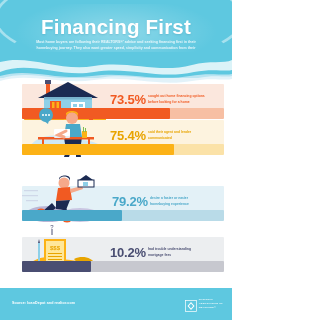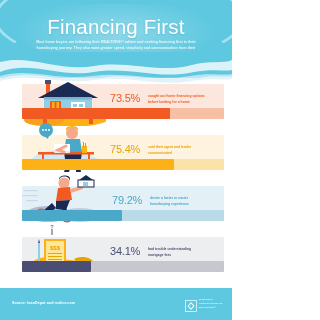--- a/index.html
+++ b/index.html
@@ -12,36 +12,36 @@
 
   
   .header{position:absolute;left:0;top:0;width:232px;height:78px;
     background:#5ec8e0;overflow:hidden;}
   .hdr-glow{position:absolute;left:14px;top:4px;width:204px;height:62px;
     background:radial-gradient(ellipse at 50% 45%,rgba(255,255,255,.30) 0%,rgba(255,255,255,0) 70%);}
   .hdr-arc{position:absolute;left:-6px;top:-28px;width:244px;height:86px;
     border:3px solid rgba(255,255,255,.45);border-radius:50%;
     border-bottom-color:transparent;}
   .title{position:absolute;left:0;top:15px;width:232px;text-align:center;
-    font-size:20.5px;font-weight:normal;color:#ffffff;letter-spacing:.2px;
+    font-size:20.5px;font-weight:bold;color:#ffffff;letter-spacing:.2px;
     text-shadow:0 1px 2px rgba(60,150,175,.35);}
   .subtitle{position:absolute;left:28px;top:39px;width:176px;text-align:center;
     font-size:3.5px;line-height:1.75;color:#eaf8fc;font-weight:bold;
     letter-spacing:.05px;}
 
   
   .waves{position:absolute;left:0;top:52px;width:232px;height:38px;overflow:hidden;}
   .waves svg{display:block;}
 
   
   .row{position:absolute;left:0;width:232px;}
   .row-bg{position:absolute;left:22px;width:202px;border-radius:1px;}
   .bar-track{position:absolute;left:22px;width:202px;height:11px;border-radius:1px;}
   .bar-fill{position:absolute;left:0;top:0;height:11px;border-radius:1px;}
-  .pct{position:absolute;font-size:11px;font-weight:normal;letter-spacing:-.2px;}
+  .pct{position:absolute;font-size:13px;font-weight:bold;letter-spacing:-.2px;}
   .cap{position:absolute;font-size:3.4px;line-height:1.8;font-weight:bold;}
 
   .art{position:absolute;}
   .art svg{display:block;}
 
   
   .footer{position:absolute;left:0;top:288px;width:232px;height:32px;background:#5ec8e0;}
   .source{position:absolute;left:12px;top:301px;font-size:3.6px;color:#ffffff;
     font-weight:bold;letter-spacing:.1px;}
   .logo{position:absolute;right:9px;top:298px;display:flex;align-items:center;gap:2px;}
@@ -99,21 +99,21 @@
     <div class="cap" style="left:148px;top:9px;width:78px;color:#f15a22">
       <div>sought out home financing options</div>
       <div>before looking for a home</div>
     </div>
 
     <div class="bar-track" style="top:24px;background:#f7bfa3">
       <div class="bar-fill" style="width:73.5%;background:#f15a22"></div>
     </div>
   </div>
 
-  <div class="row" style="top:135px;height:44px">
+  <div class="row" style="top:120px;height:44px">
     <div class="row-bg" style="top:0;height:33px;background:#fdf3df"></div>
 
     <div class="art" style="left:24px;top:-13px">
       <svg width="86" height="52" viewBox="0 0 86 52">
         <path d="M4,44 C8,30 26,26 42,30 C58,34 74,32 82,44 Z" fill="#cfe9f5"></path>
         <circle cx="22" cy="8" r="7" fill="#4aa8c9"></circle>
         <circle cx="19" cy="8" r="1" fill="#ffffff"></circle>
           <circle cx="22" cy="8" r="1" fill="#ffffff"></circle>
           <circle cx="25" cy="8" r="1" fill="#ffffff"></circle>
         <path d="M20,14 L24,17 L25,13 Z" fill="#4aa8c9"></path>
@@ -196,21 +196,21 @@
         <text x="33" y="25" font-size="6" fill="#e8a400" text-anchor="middle" font-family="Liberation Sans" font-weight="bold">$$$</text>
         <rect x="26" y="28" width="14" height="1" fill="#e8a400"></rect>
         <rect x="26" y="31" width="14" height="1" fill="#e8a400"></rect>
         <rect x="26" y="34" width="14" height="1" fill="#e8a400"></rect>
         <rect x="26" y="37" width="9" height="1" fill="#e8a400"></rect>
         <rect x="16" y="18" width="2" height="20" fill="#8ed0e8"></rect>
         <path d="M16,18 L18,18 L17,14 Z" fill="#4a4e72"></path>
       </svg>
     </div>
 
-    <div class="pct" style="left:110px;top:8px;color:#4a4e72">34.1%</div>
+    <div class="pct" style="left:110px;top:8px;color:#4a4e72">10.2%</div>
     <div class="cap" style="left:148px;top:9px;width:78px;color:#4a4e72">
       <div>had trouble understanding</div>
       <div>mortgage fees</div>
     </div>
 
     <div class="bar-track" style="top:24px;background:#c7c8cf">
       <div class="bar-fill" style="width:34.1%;background:#4a4e72"></div>
     </div>
   </div>
 

